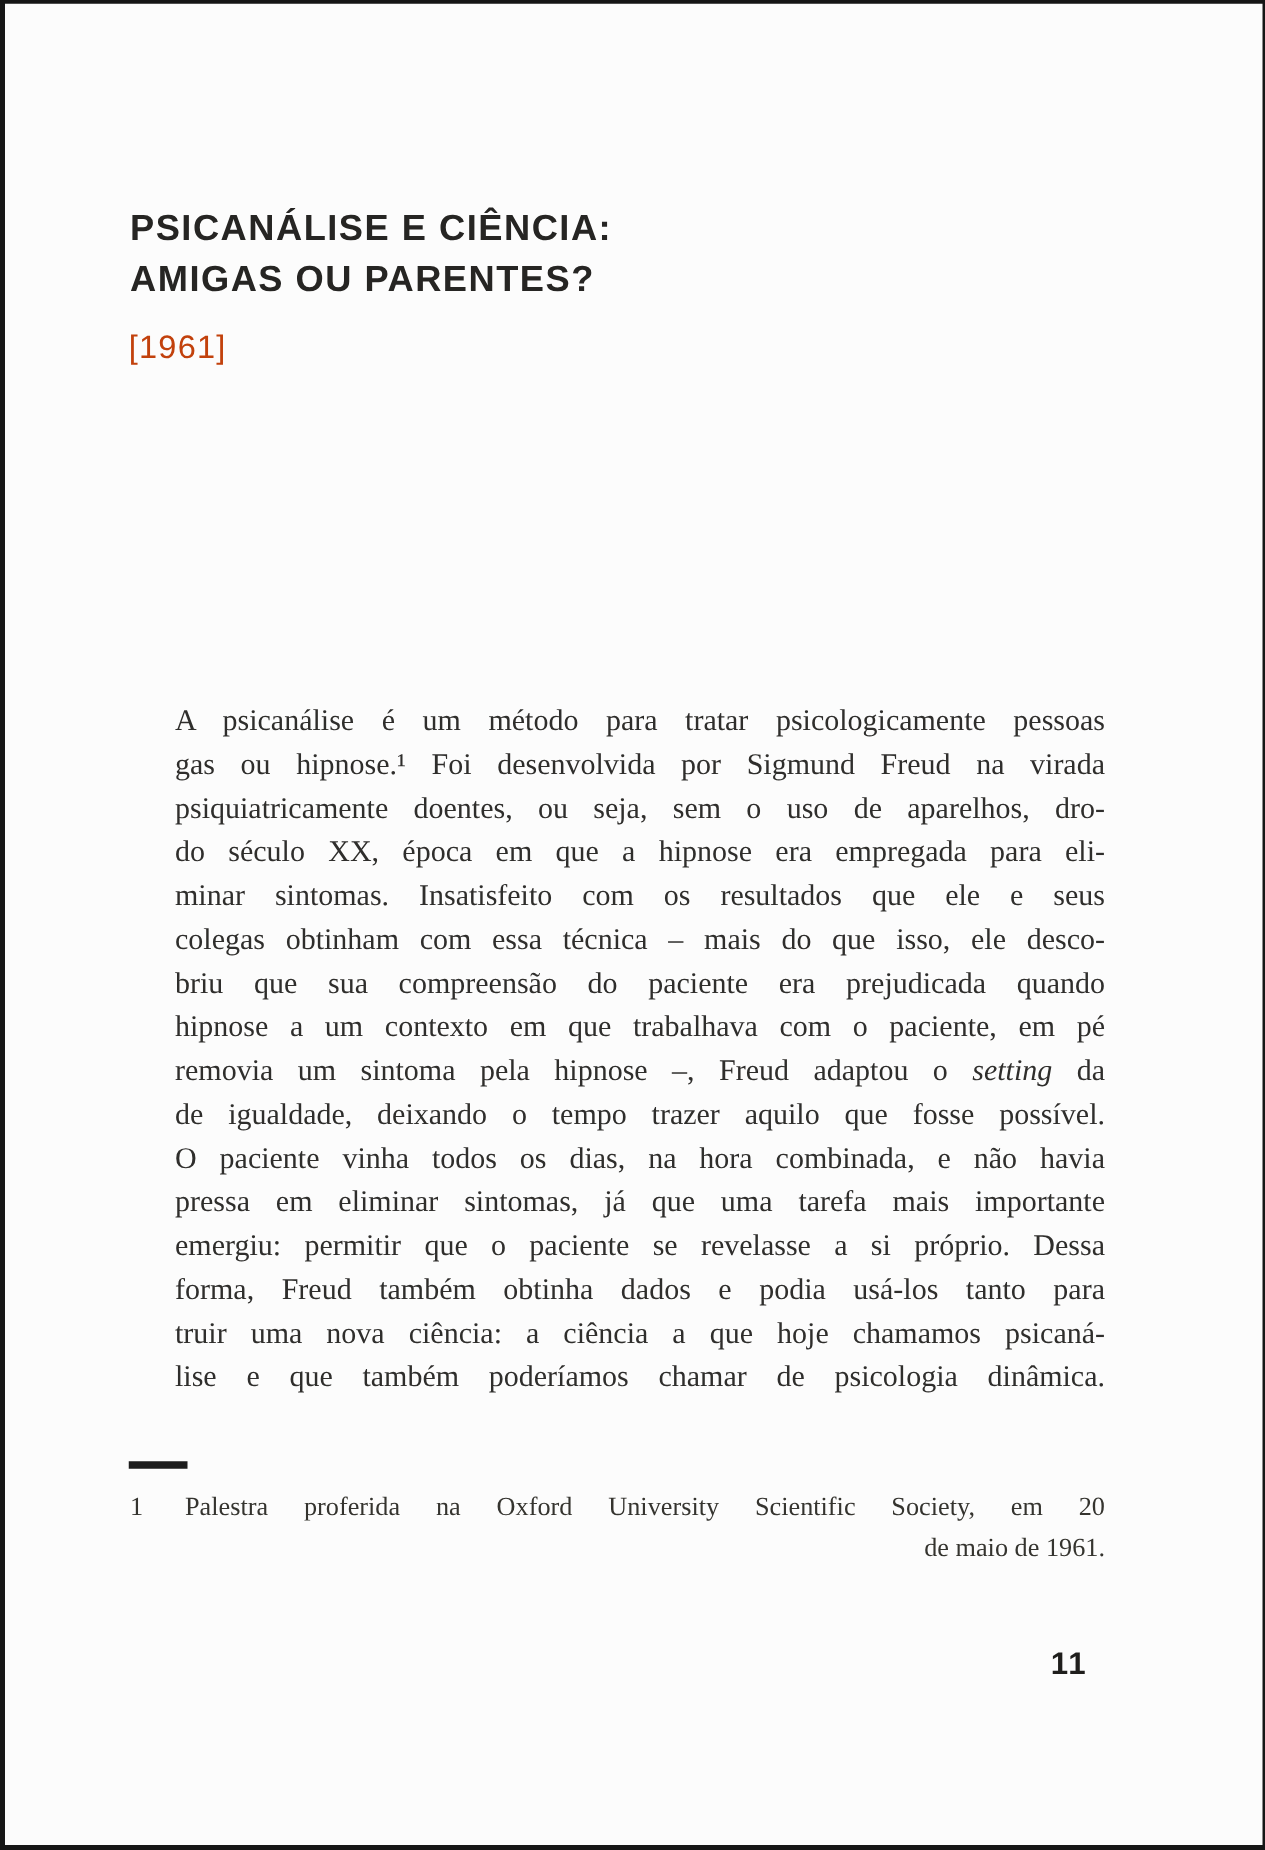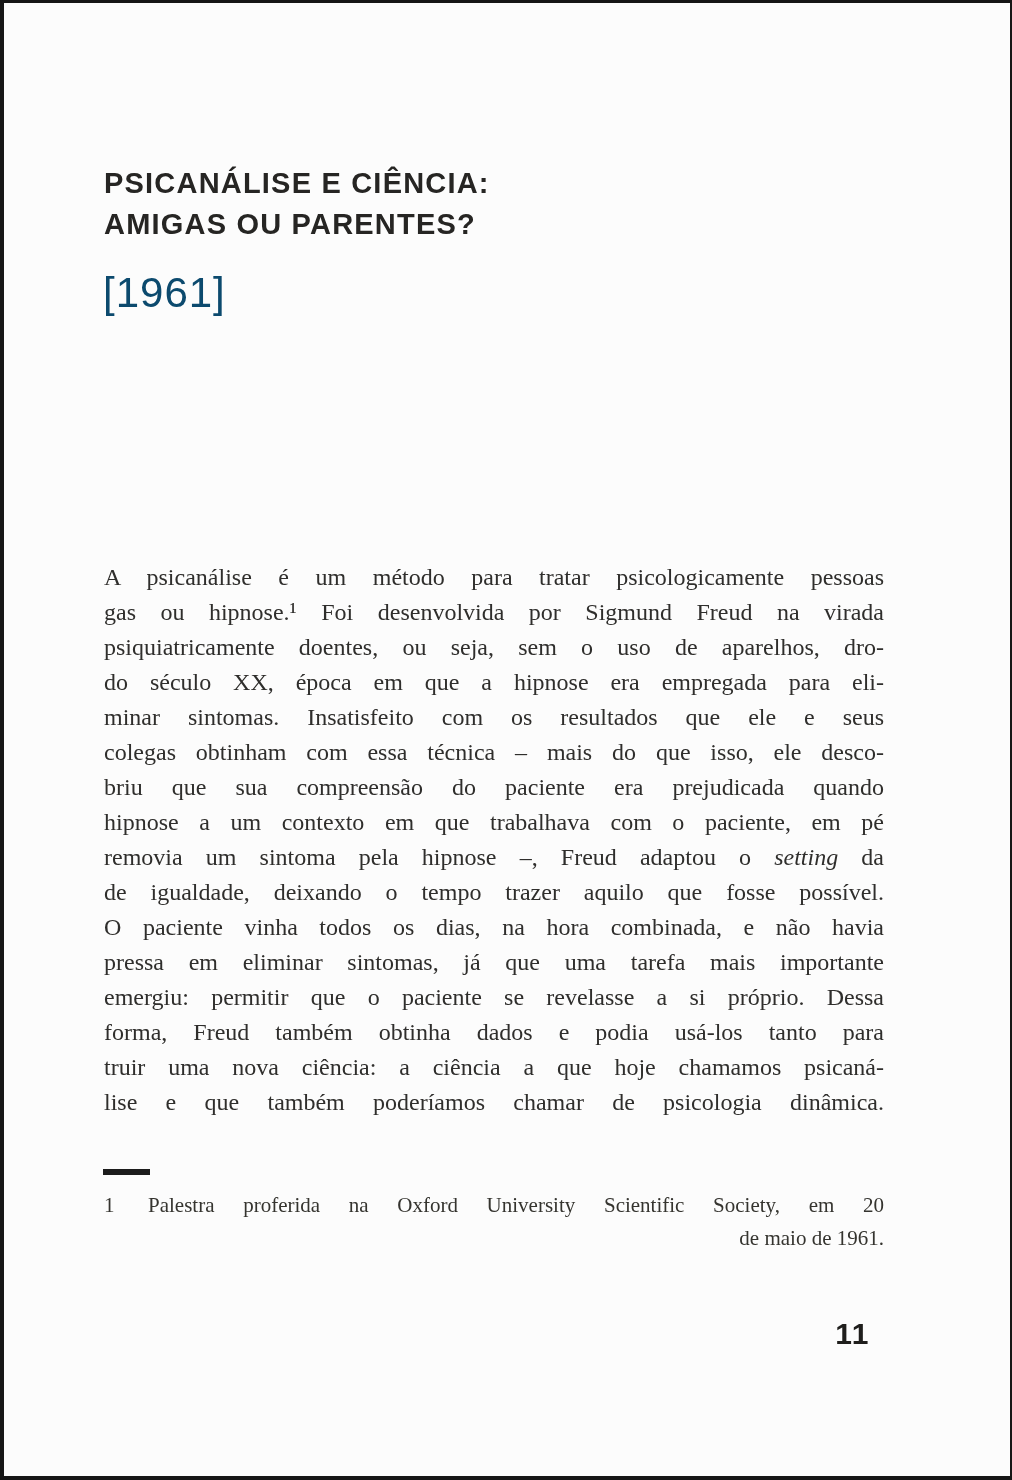--- a/index.html
+++ b/index.html
@@ -31,40 +31,40 @@
     line-height: 41px;
     letter-spacing: 1.2px;
     color: #262523;
   }
   .chapter-year {
     position: absolute;
     left: 99px;
     top: 254px;
     font-family: "Liberation Sans", sans-serif;
     font-weight: 400;
-    font-size: 42px;
+    font-size: 26px;
     line-height: 40px;
     letter-spacing: 1px;
-    color: #0c4a6e;
-    margin-top: 16px;
+    color: #c2410c;
   }
   .body-text {
     position: absolute;
     left: 100px;
     top: 557px;
     width: 780px;
     font-size: 24px;
     line-height: 35px;
     color: #2f2e2c;
   }
   .body-text .line {
     height: 35px;
     text-align: justify;
     text-align-last: justify;
     white-space: normal;
+    margin-left: 36px;
   }
   .body-text .line em {
     font-style: italic;
   }
   .footnote-rule {
     position: absolute;
     left: 99px;
     top: 1166px;
     width: 47px;
     height: 6px;
@@ -89,21 +89,21 @@
   }
   .footnote .fn-line2 {
     text-align: right;
   }
   .page-number {
     position: absolute;
     right: 140px;
     top: 1314px;
     font-family: "Liberation Sans", sans-serif;
     font-weight: 700;
-    font-size: 30px;
+    font-size: 25px;
     letter-spacing: 1.5px;
     color: #1f1e1c;
   }
 </style>
 </head>
 <body>
 
 <div class="page">
 
   <h1 class="chapter-title">

